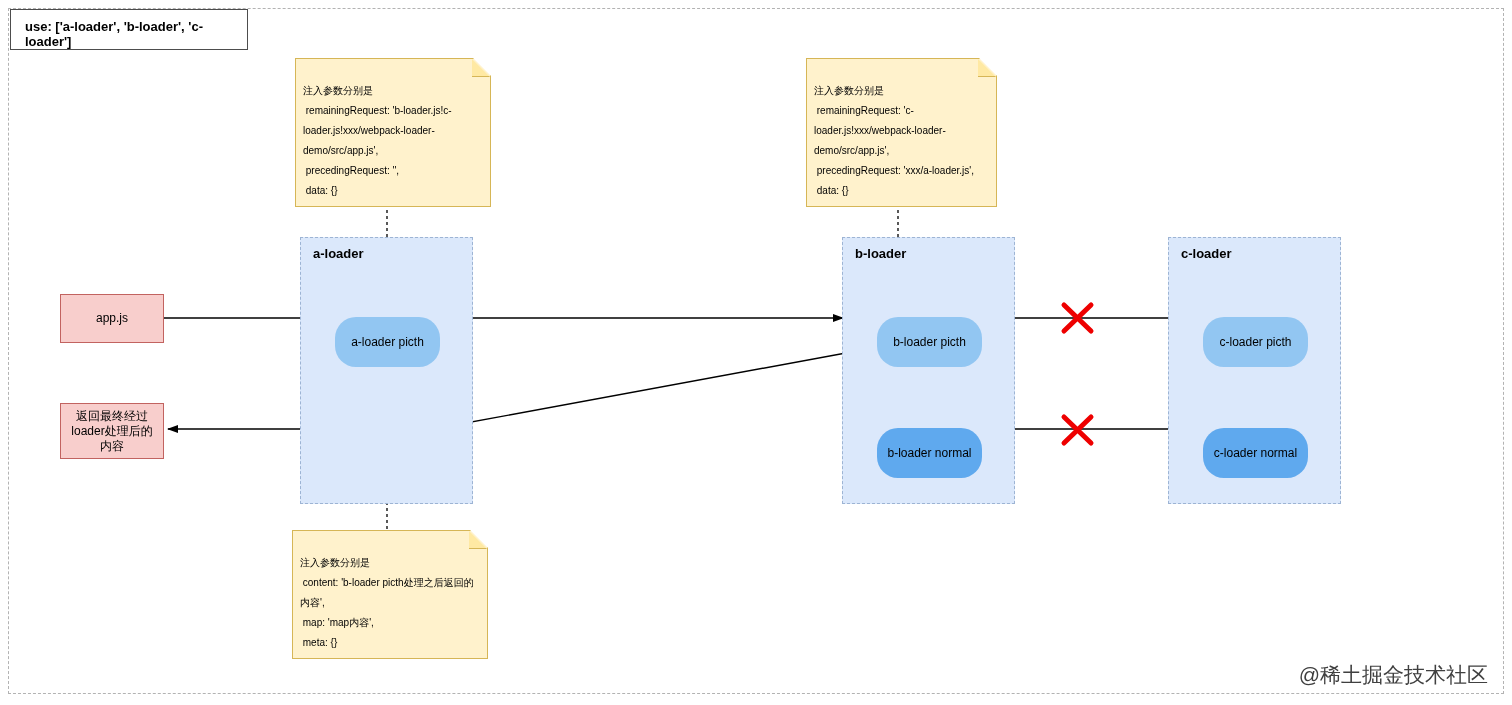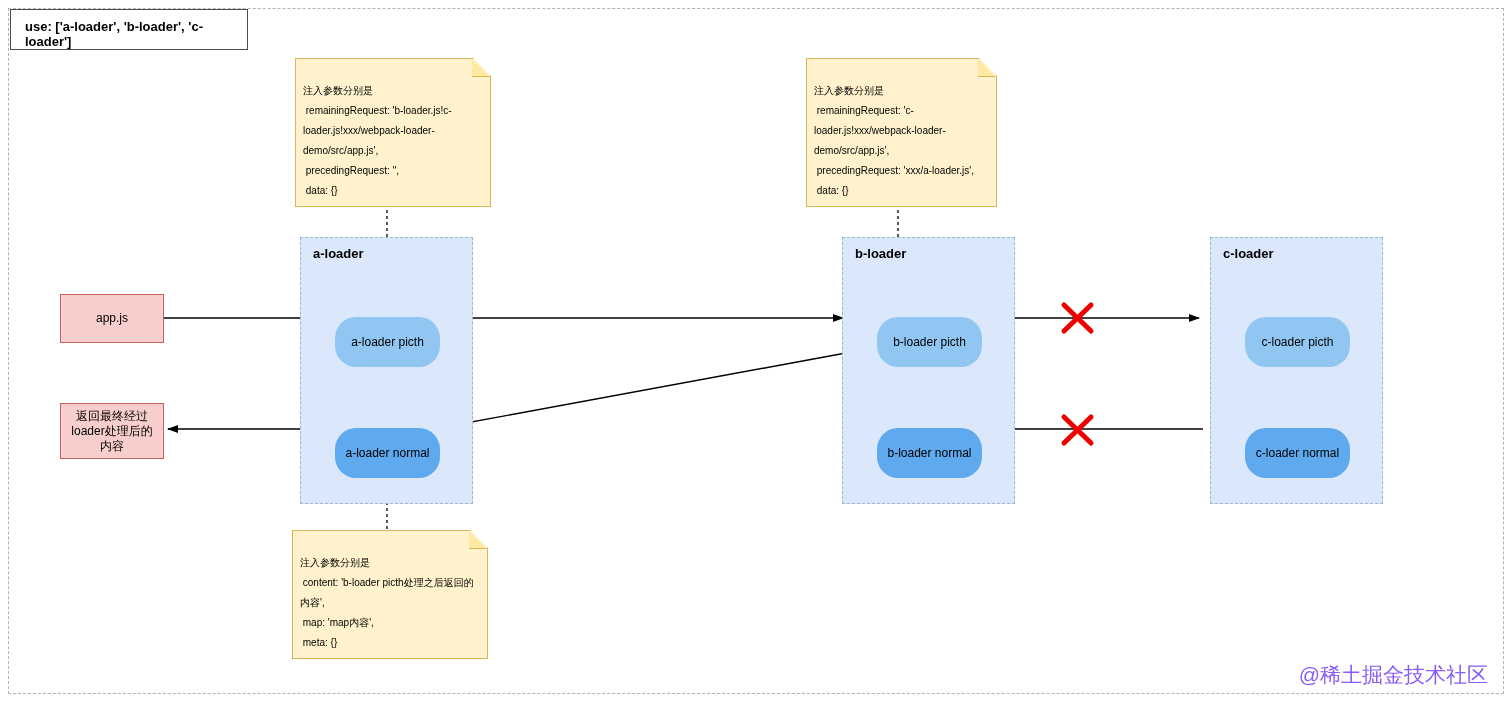--- a/index.html
+++ b/index.html
@@ -59,21 +59,21 @@
     position: absolute;
     width: 173px; height: 267px;
     top: 214px;
     background: var(--container-fill);
     border: 1px dashed #9db4d4;
     box-sizing: border-box;
     margin-top: 23px;
   }
   .loader-a { left: 300px; }
   .loader-b { left: 842px; }
-  .loader-c { left: 1210px; }
+  .loader-c { left: 1168px; }
   .loader-title {
     position: absolute;
     left: 12px; top: 8px;
     font-weight: bold;
     font-size: 13px;
   }
   .node {
     position: absolute;
     left: 34px;
     width: 105px; height: 50px;
@@ -96,21 +96,21 @@
     line-height: 1.25;
     padding: 2px 6px;
   }
   .pink-appjs { top: 294px; height: 49px; }
   .pink-result { top: 403px; height: 56px; }
   .wires { position: absolute; left: 0; top: 0; pointer-events: none; }
   .watermark {
     position: absolute;
     right: 24px; top: 661px;
     font-size: 21px;
-    color: #8b5cf6;
+    color: #404040;
   }
 </style>
 </head>
 <body>
 
 <div class="canvas">
 
   <div class="page-border"></div>
 
   <svg class="wires" width="1512" height="705">
@@ -180,23 +180,20 @@
   </div>
   <div class="pink-box pink-result">
     <span>返回最终经过loader处理后的内容</span>
   </div>
 
   <div class="loader-container loader-a">
     <div class="loader-title">a-loader</div>
     <div class="node node-pitch">
       <span>a-loader picth</span>
     </div>
-    <div class="node node-normal">
-      <span>a-loader normal</span>
-    </div>
   </div>
 
   <div class="loader-container loader-b">
     <div class="loader-title">b-loader</div>
     <div class="node node-pitch">
       <span>b-loader picth</span>
     </div>
     <div class="node node-normal">
       <span>b-loader normal</span>
     </div>

